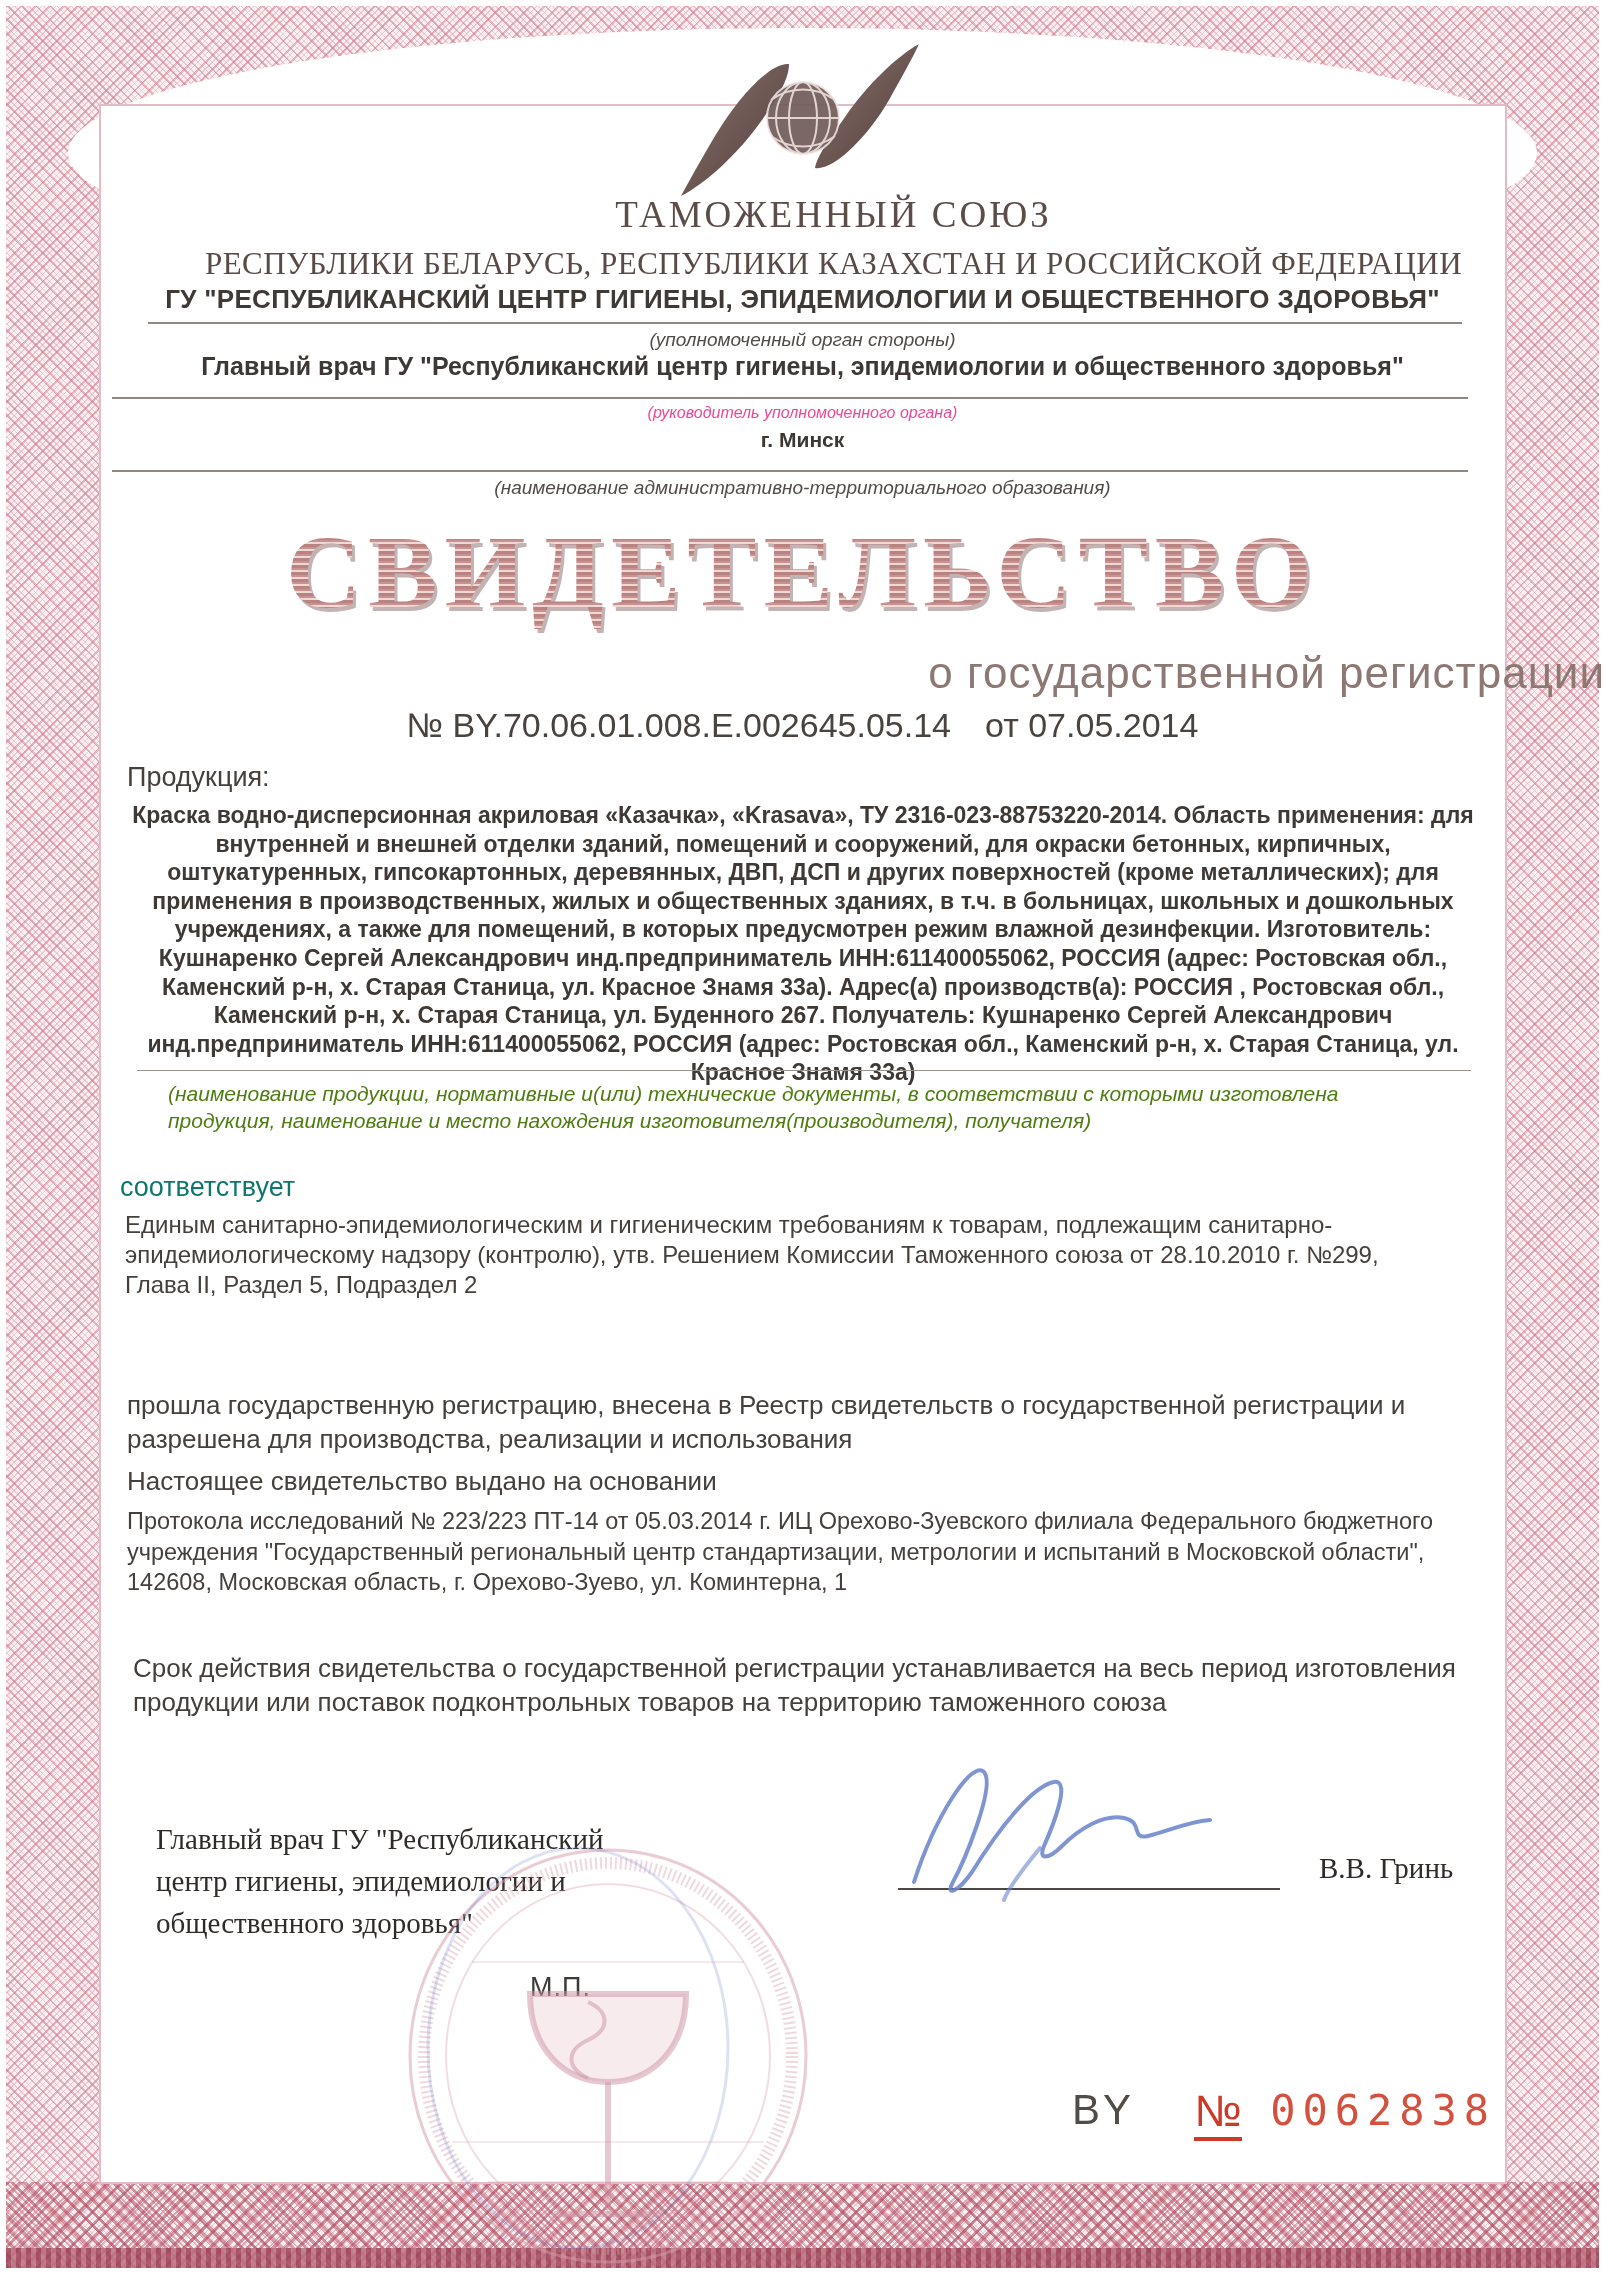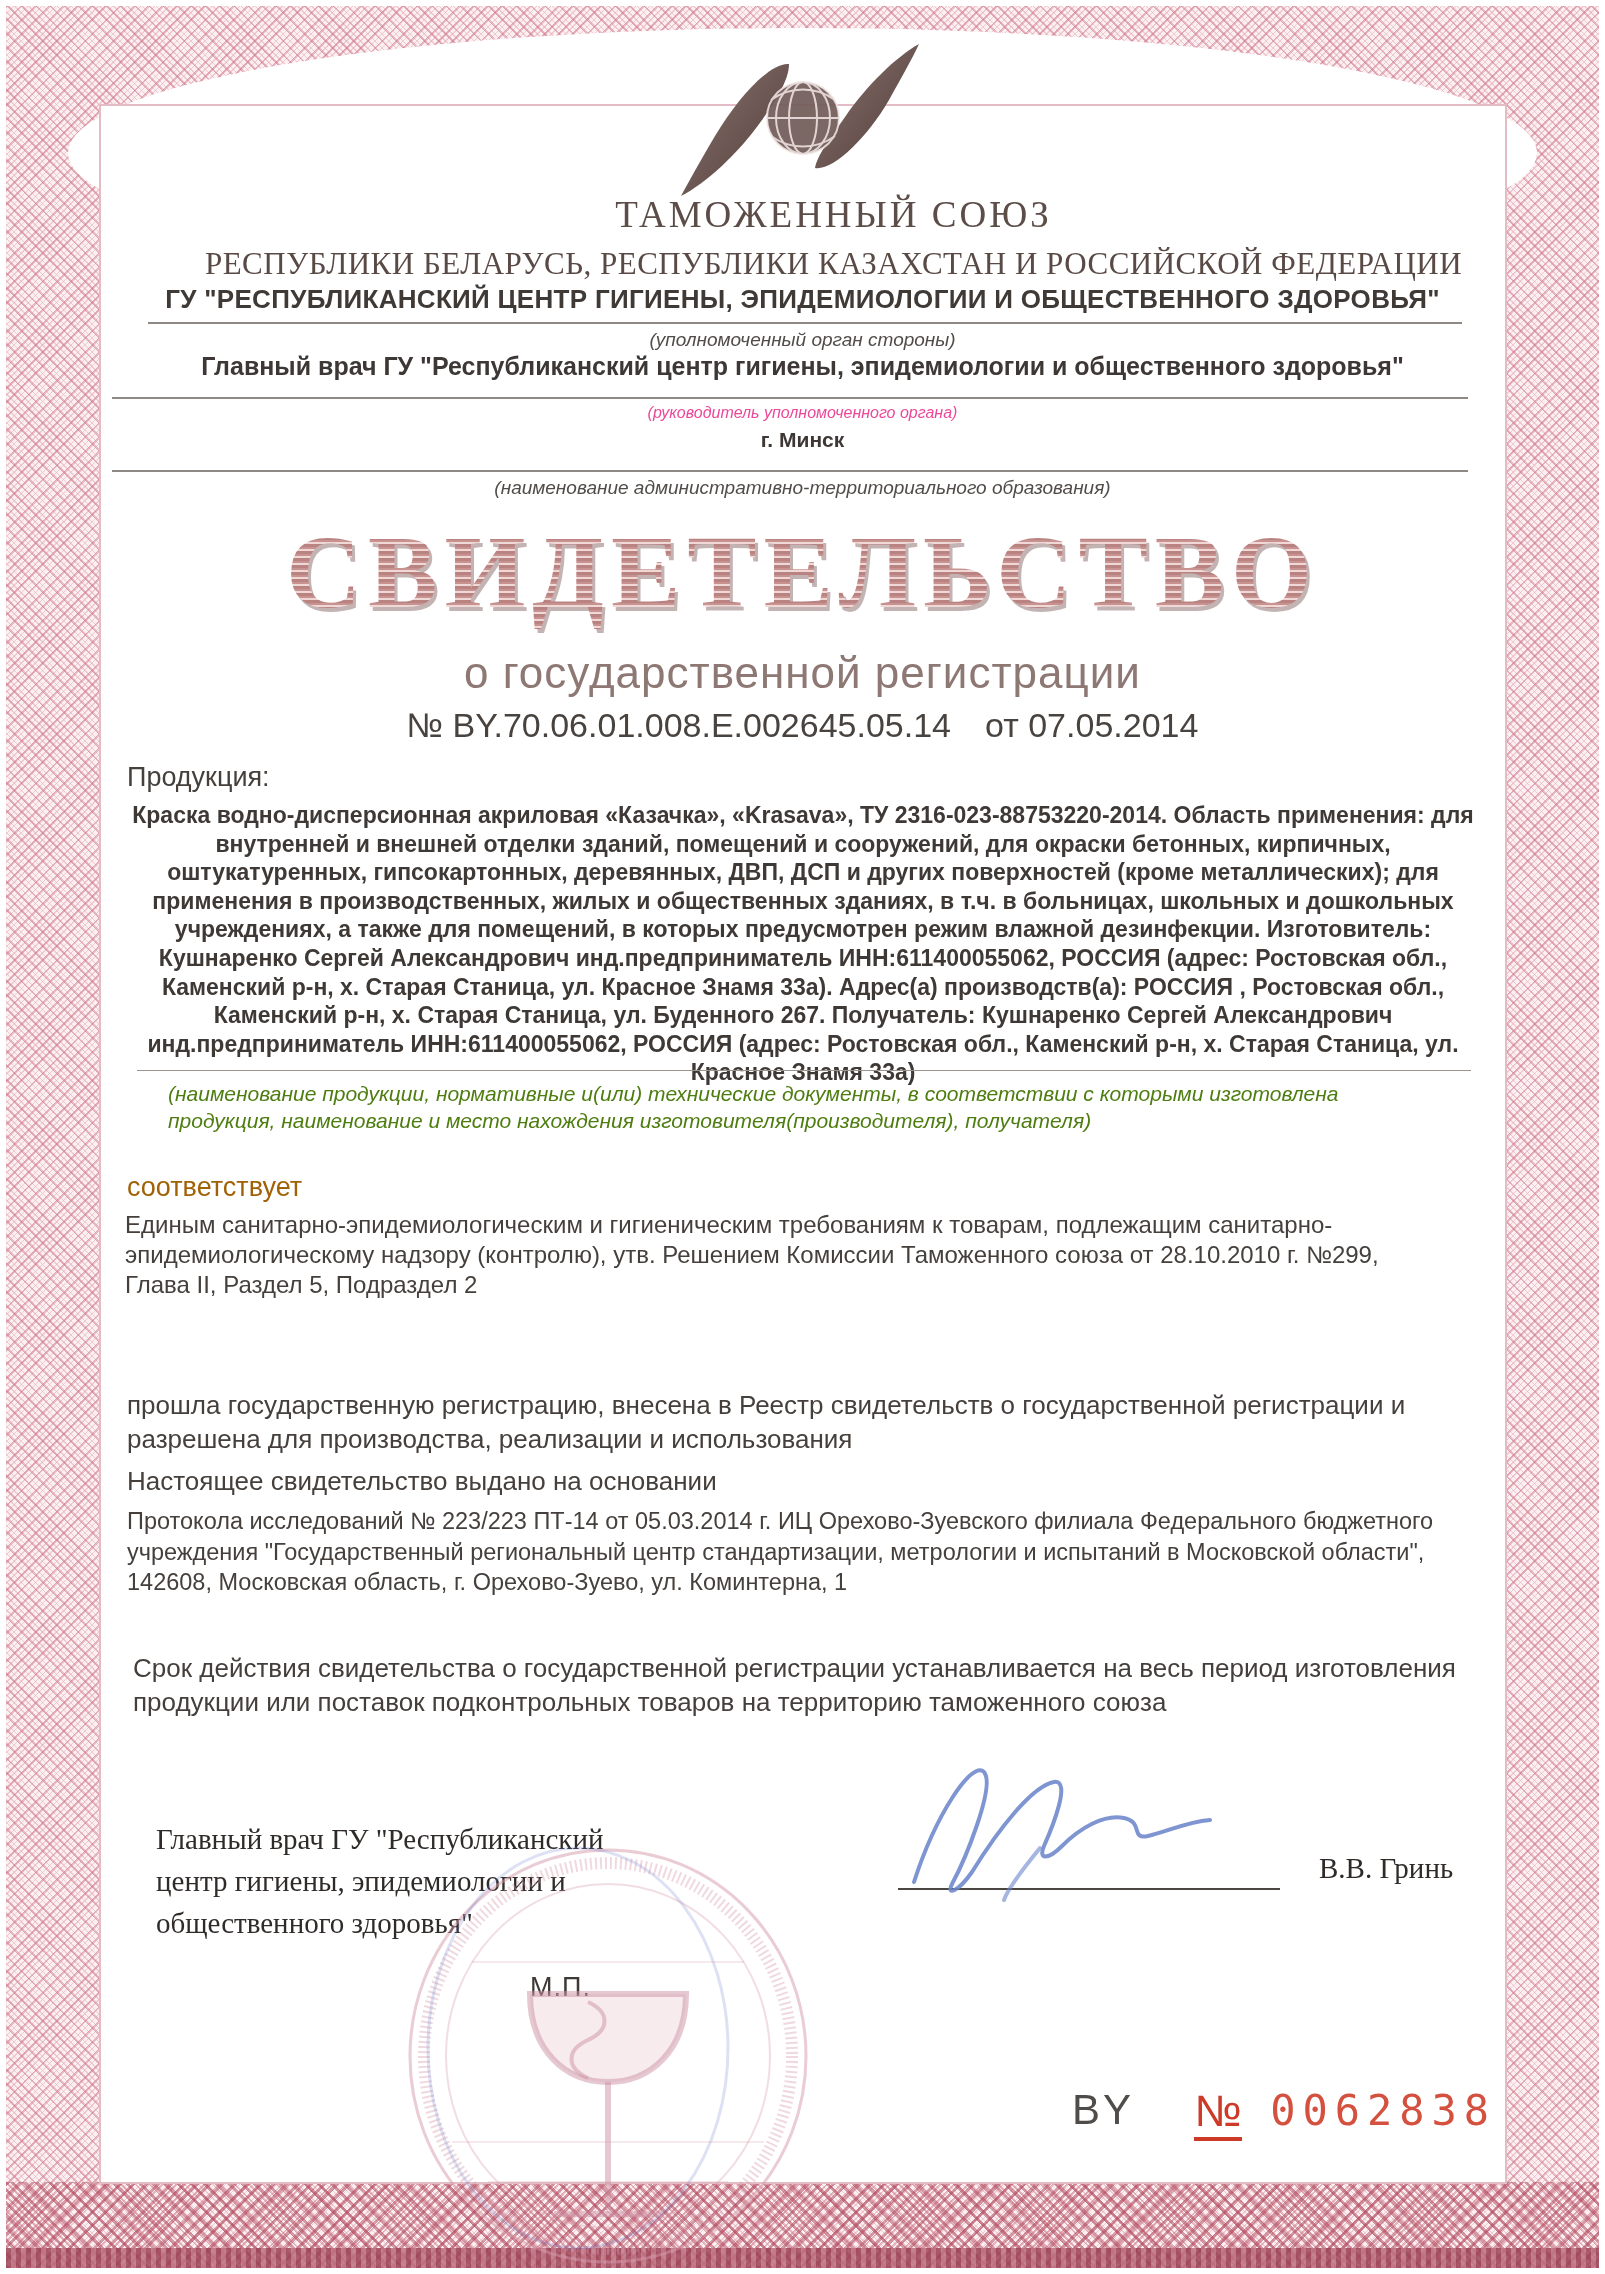--- a/index.html
+++ b/index.html
@@ -58,35 +58,35 @@
     font-family:"Liberation Serif","DejaVu Serif",serif;
     color:#bd8d8b;text-shadow:3px 4px 2px rgba(104,64,64,.45);
   }
   @supports (-webkit-background-clip:text){
     .title-main{
       background:repeating-linear-gradient(0deg,#b98381 0 3px,#efd8d6 3px 5px,#c7928f 5px 7px);
       -webkit-background-clip:text;background-clip:text;color:transparent;
       text-shadow:none;filter:drop-shadow(3px 4px 0 rgba(104,64,64,.4));
     }
   }
-  .title-sub{top:648px;font-size:44px;color:#8d7874;letter-spacing:1px;}
+  .title-sub{top:648px;font-size:44px;color:#8d7874;letter-spacing:1px;text-align:right;}
   .title-number{top:706px;font-size:34px;color:#49433f;}
   .title-number .date{margin-left:34px;}
 
   .product-label{top:762px;left:127px;font-size:27px;color:#45403c;}
   .product-text{
     top:801px;left:125px;width:1356px;text-align:center;
     font-size:23px;line-height:28.6px;font-weight:bold;color:#3f3936;
   }
   .product-rule{top:1070px;left:137px;width:1334px;}
   .product-caption{
     top:1080px;left:168px;width:1272px;
     font-size:21px;line-height:27px;color:#4d7c0f;
   }
-  .conforms-label{top:1172px;left:127px;font-size:27px;color:#a16207;}
+  .conforms-label{top:1172px;left:120px;font-size:27px;color:#0f766e;}
   .conforms-text{top:1210px;left:125px;width:1295px;font-size:24px;line-height:30px;color:#46403d;}
   .registered-text{top:1388px;left:127px;width:1350px;font-size:26px;line-height:34px;color:#46403d;}
   .basis-label{top:1466px;left:127px;font-size:26px;color:#45403c;}
   .basis-text{top:1506px;left:127px;width:1310px;font-size:23.5px;line-height:30.5px;color:#46403d;}
   .validity-text{top:1652px;left:133px;width:1335px;font-size:26px;line-height:33.5px;color:#453f3c;}
 
   .signer-title{top:1818px;left:125px;width:470px;font-size:29px;line-height:42px;color:#2f2b29;}
   .sig-line{top:1888px;left:898px;width:382px;border-top:2px solid#4c4743;}
   .signer-name{top:1852px;left:1288px;font-size:29px;color:#2f2b29;}
   .seal-mark{top:1972px;left:530px;font-size:27px;color:#3e3936;letter-spacing:1px;}

